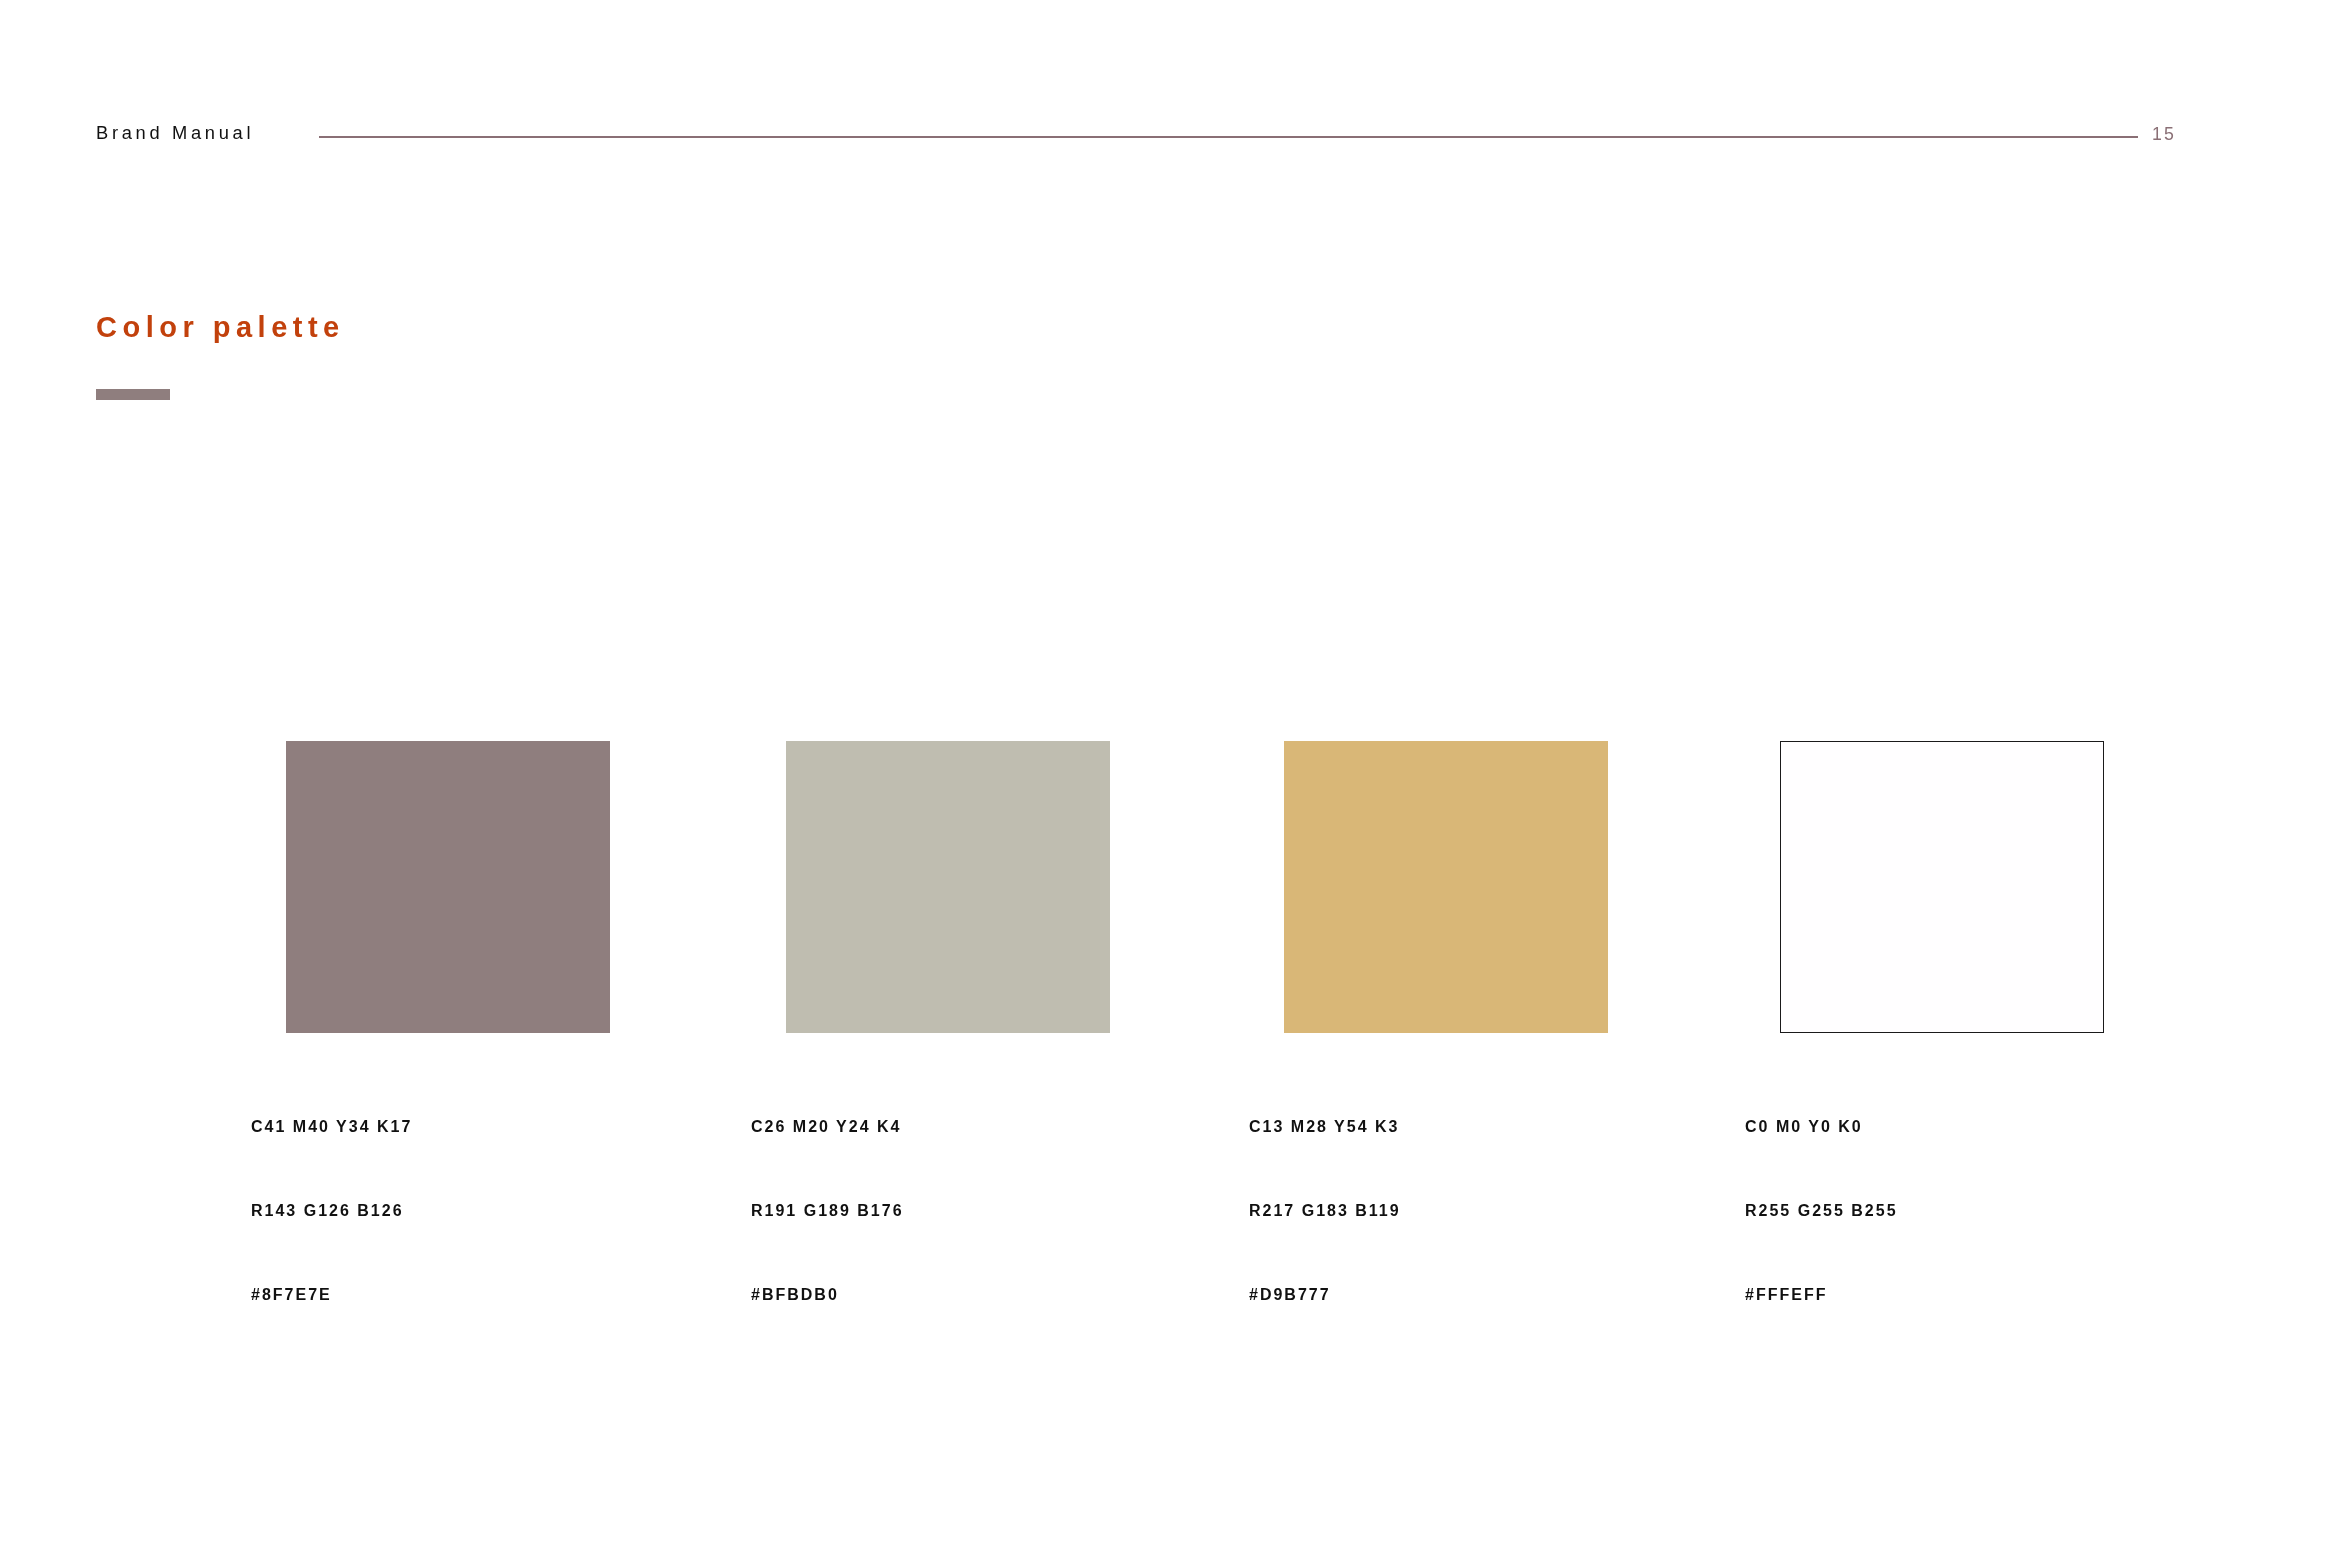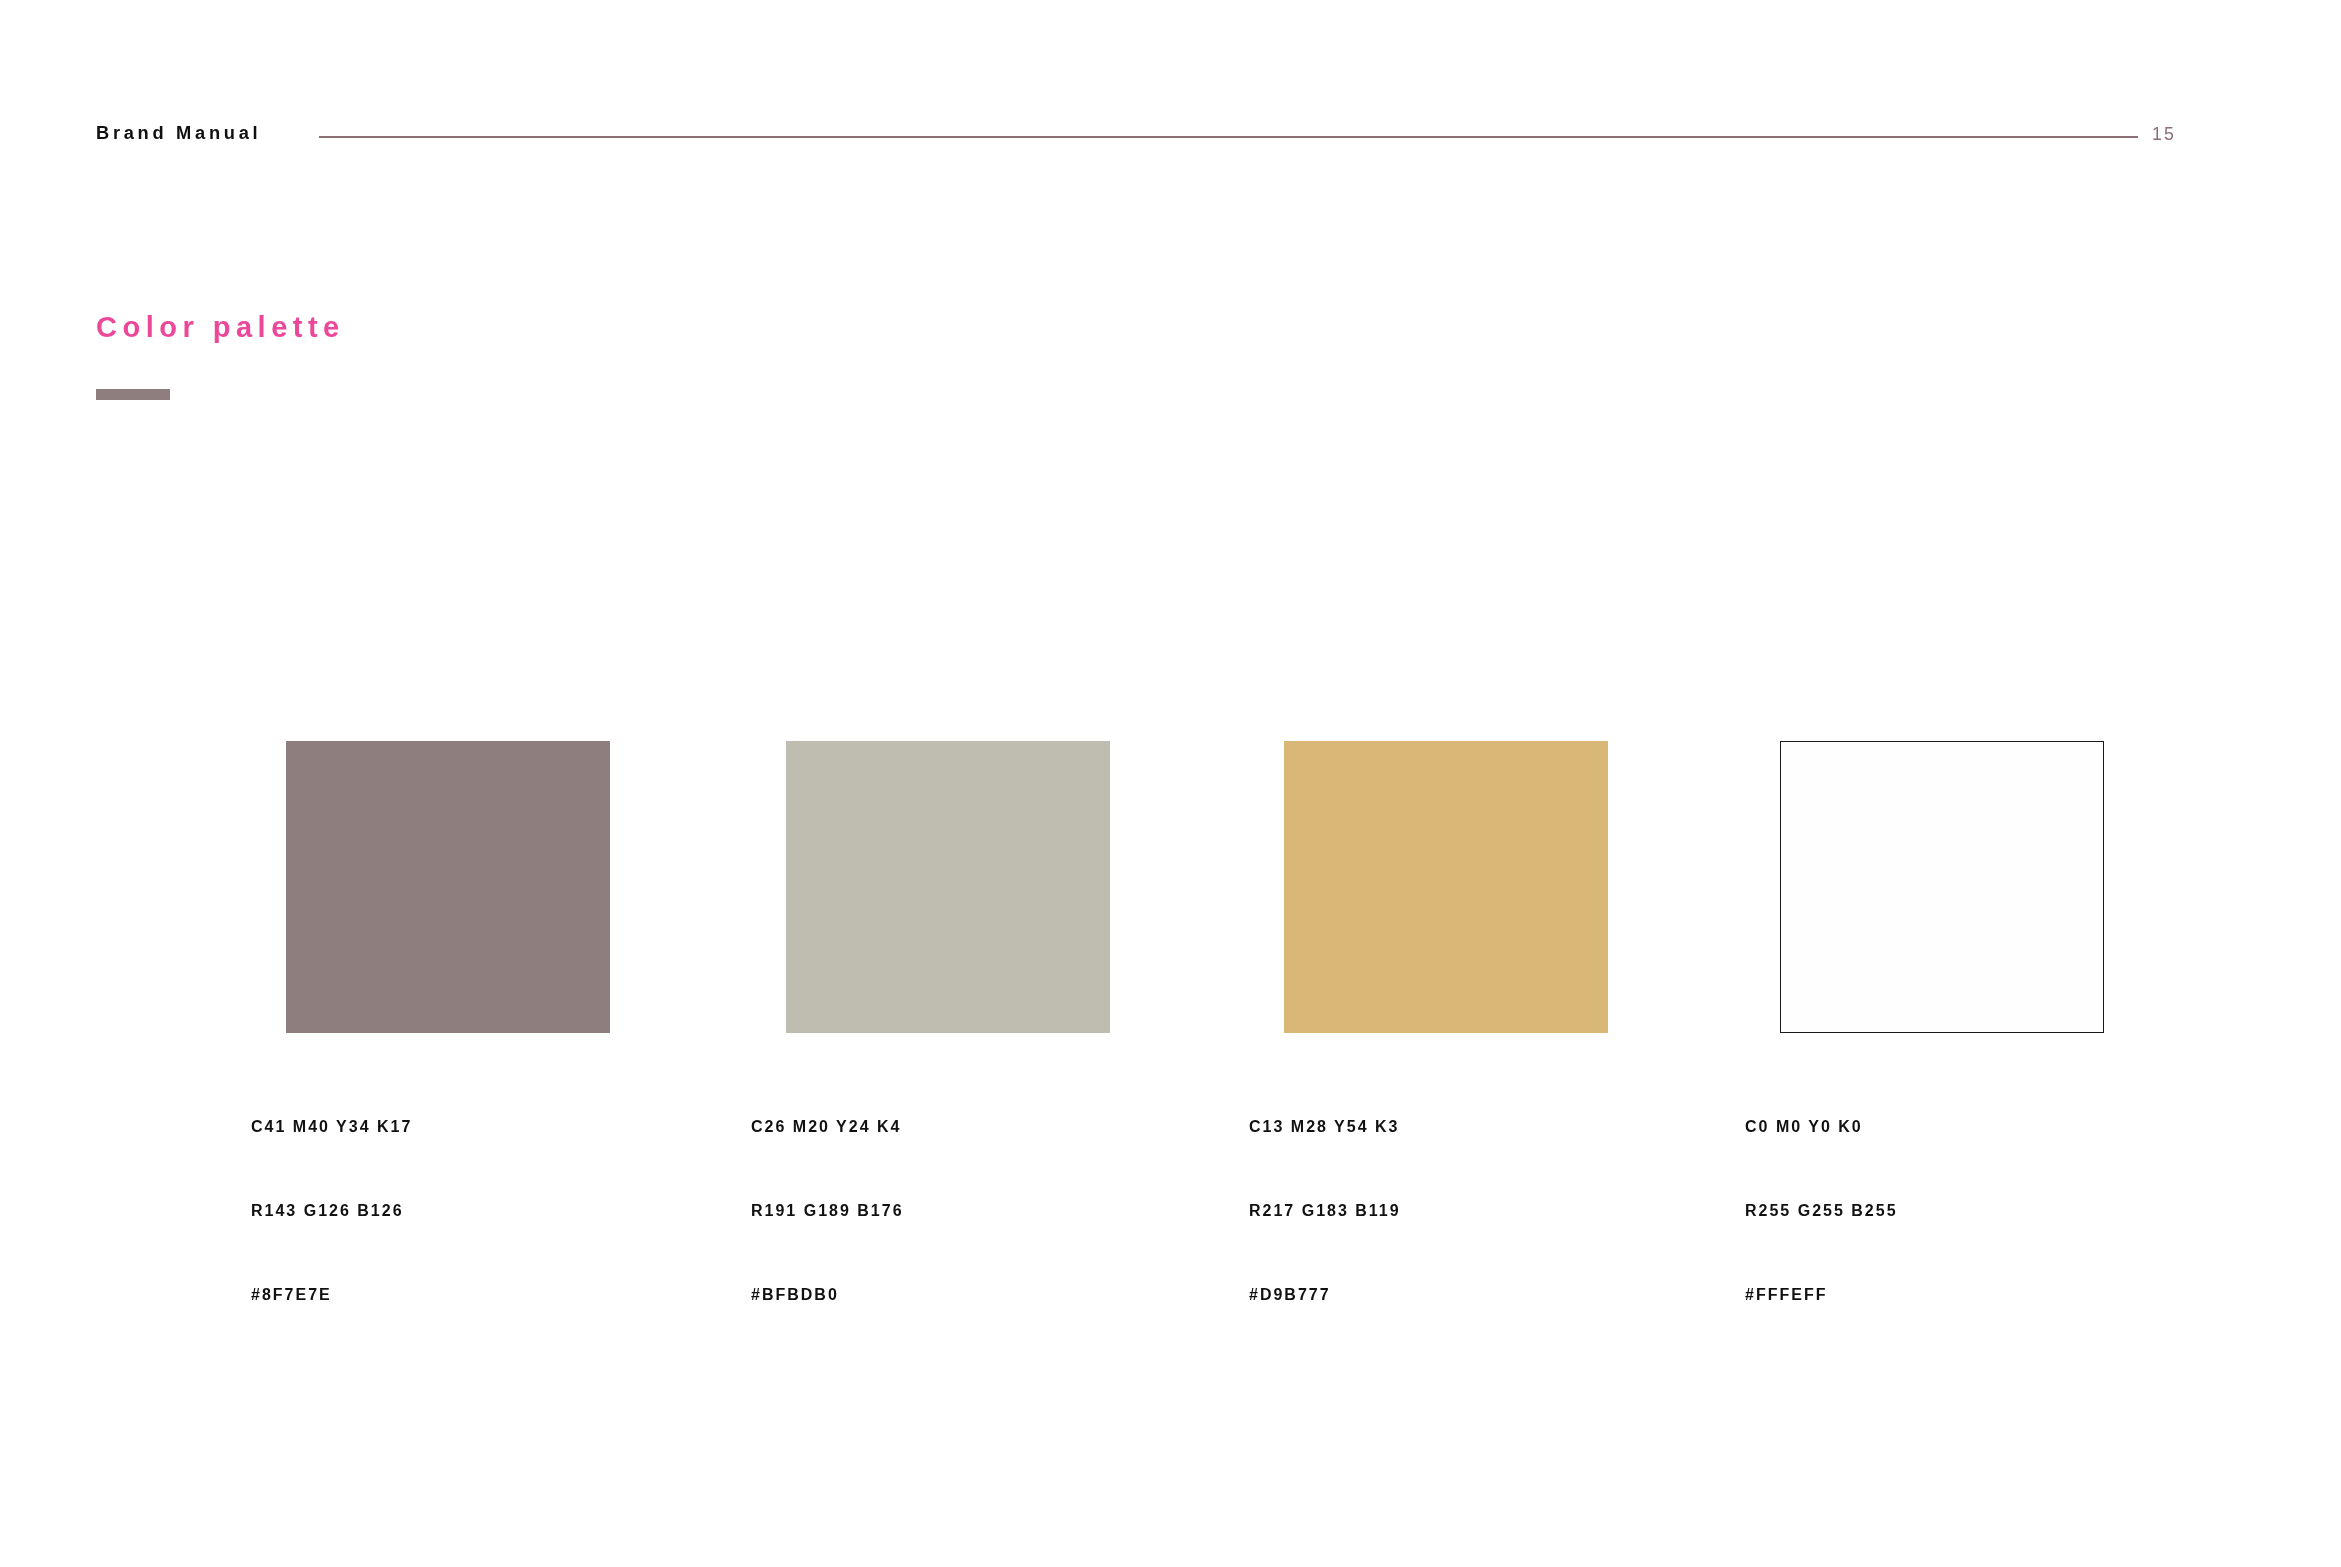--- a/index.html
+++ b/index.html
@@ -22,21 +22,21 @@
     left: 0;
     top: 0;
     width: 2342px;
     height: 183px;
   }
   .header-title {
     position: absolute;
     left: 96px;
     top: 124px;
     font-size: 18.3px;
-    font-weight: 700;
+    font-weight: 400;
     letter-spacing: 3.7px;
     color: #111111;
     white-space: nowrap;
     line-height: 1;
   }
   .header-rule {
     position: absolute;
     left: 319px;
     top: 136px;
     width: 1819px;
@@ -56,21 +56,21 @@
   }
 
   
   .section-title {
     position: absolute;
     left: 96px;
     top: 313px;
     font-size: 29px;
     font-weight: 700;
     letter-spacing: 5.5px;
-    color: #ec4899;
+    color: #c2410c;
     white-space: nowrap;
     line-height: 1;
   }
   .accent-bar {
     position: absolute;
     left: 96px;
     top: 389px;
     width: 74px;
     height: 11px;
     background: #8F7E7E;

